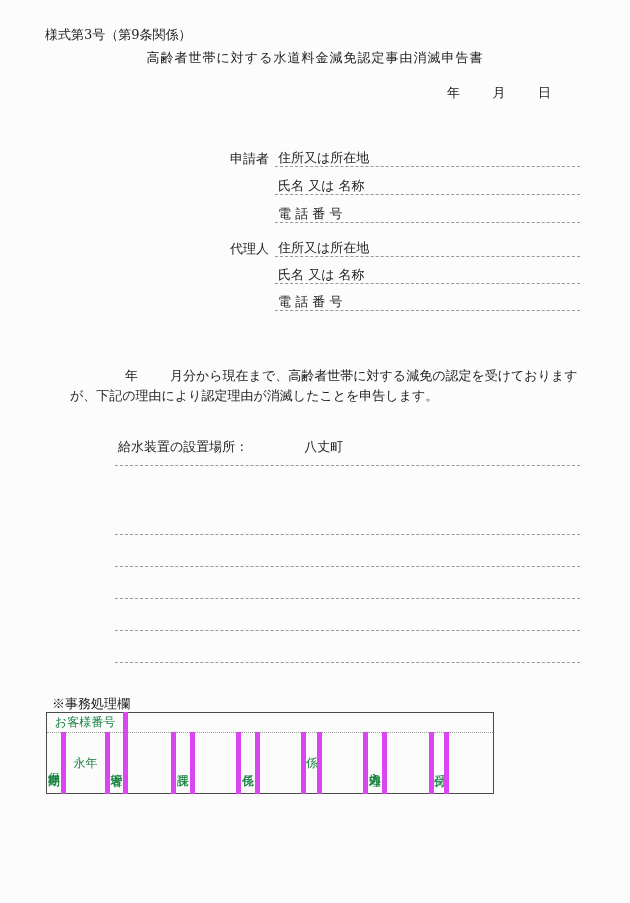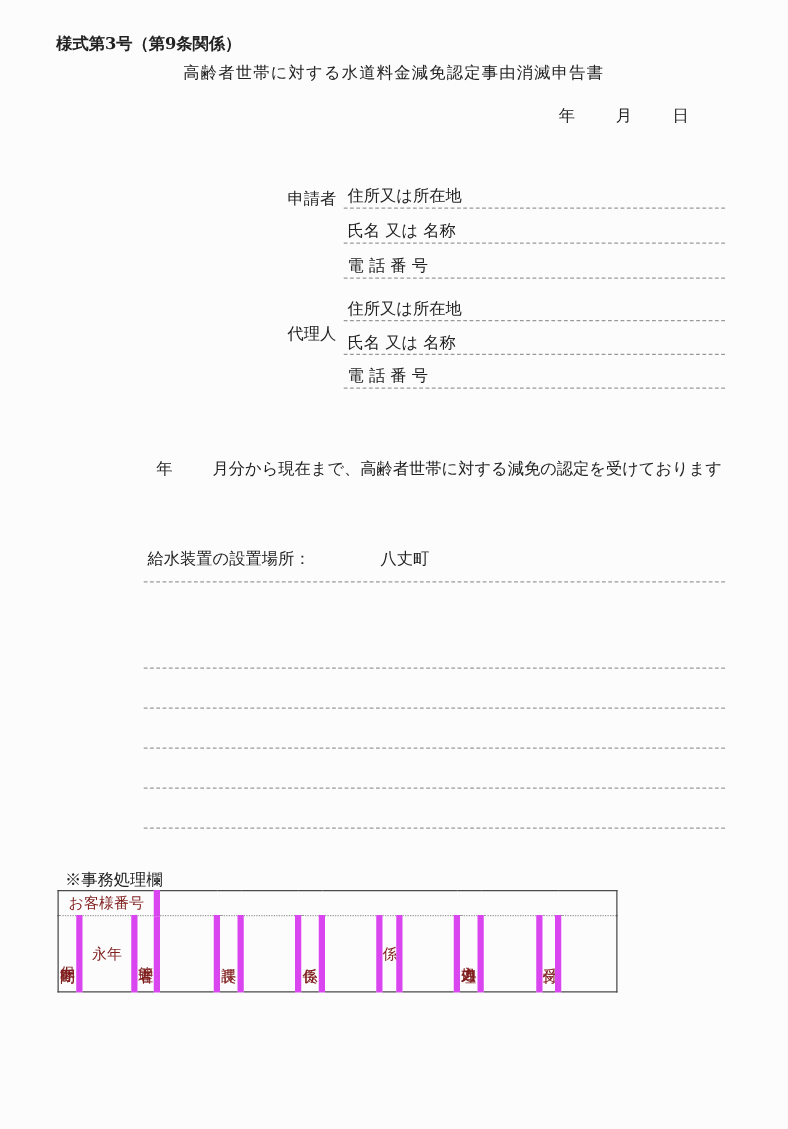--- a/index.html
+++ b/index.html
@@ -6,21 +6,21 @@
   .page{
     position:relative;
     width:630px;height:903px;
     background:#fcfcfc;
     font-family:"DejaVu Serif","Liberation Serif",serif;
     color:#222;
     font-size:13px;
     overflow:hidden;
   }
   .abs{position:absolute;}
-  .form-number{left:45px;top:26px;font-weight:bold;}
+  .form-number{left:45px;top:26px;}
   .form-title{left:0;top:49px;width:630px;text-align:center;letter-spacing:1px;}
   .date-line{left:447px;top:84px;width:104px;display:flex;justify-content:space-between;}
   .addressee{left:63px;top:103px;letter-spacing:1px;}
 
   .party-label{left:230px;width:45px;}
   .fields{left:275px;width:305px;}
   .field{height:16px;line-height:16px;border-bottom:1px dashed #999;display:flex;flex-direction:column;}
   .fields.applicant .field{margin-bottom:11px;}
   .fields.agent .field{margin-bottom:10px;}
   .flabel{padding-left:3px;white-space:pre;}
@@ -34,21 +34,21 @@
   .loc-value{margin-left:10px;}
 
   .reason-label{left:118px;top:515px;}
   .reason-lines{left:115px;top:503px;width:465px;}
   .reason-lines .line{height:31px;border-bottom:1px dashed #999;}
 
   .office-label{left:52px;top:695px;}
   table.office{
     position:absolute;left:46px;top:712px;
     border-collapse:collapse;table-layout:fixed;
-    width:447px;font-size:12px;color:#7f1d1d;
+    width:447px;font-size:12px;color:#15803d;
     border:1px solid #4a4a4a;
   }
   table.office td{
     border-left:5px solid #d946ef;
     border-top:1px dotted #9b9b9b;
     padding:0;overflow:hidden;
   }
   table.office tr:first-child td{border-top:none;}
   table.office td:first-child{border-left:none;}
   td.lab{ text-align:center;}
@@ -82,38 +82,39 @@
     <div class="field">
       <span class="flabel">氏名 又は 名称</span>
       <span class="fill"></span>
     </div>
     <div class="field">
       <span class="flabel">電 話 番 号</span>
       <span class="fill"></span>
     </div>
   </div>
 
-  <div class="abs party-label" style="top:240px;margin-top:18px;">代理人</div>
+  <div class="abs party-label" style="top:240px;">代理人</div>
   <div class="abs fields agent" style="top:240px;">
     <div class="field">
       <span class="flabel">住所又は所在地</span>
       <span class="fill"></span>
     </div>
     <div class="field">
       <span class="flabel">氏名 又は 名称</span>
       <span class="fill"></span>
     </div>
     <div class="field">
       <span class="flabel">電 話 番 号</span>
       <span class="fill"></span>
     </div>
   </div>
 
   <div class="abs para">
     <span class="gap" style="width:55px;"></span><span>年</span><span class="gap" style="width:32px;"></span><span>月分から現在まで、高齢者世帯に対する減免の認定を受けております</span><br>
+    <span>が、下記の理由により認定理由が消滅したことを申告します。</span>
   </div>
 
   <div class="abs loc-row">
     <span class="loc-label">給水装置の設置場所：</span>
     <span class="loc-value">八丈町</span>
     <span class="fill"></span>
   </div>
 
   <div class="abs reason-lines">
     <div class="line"></div>

